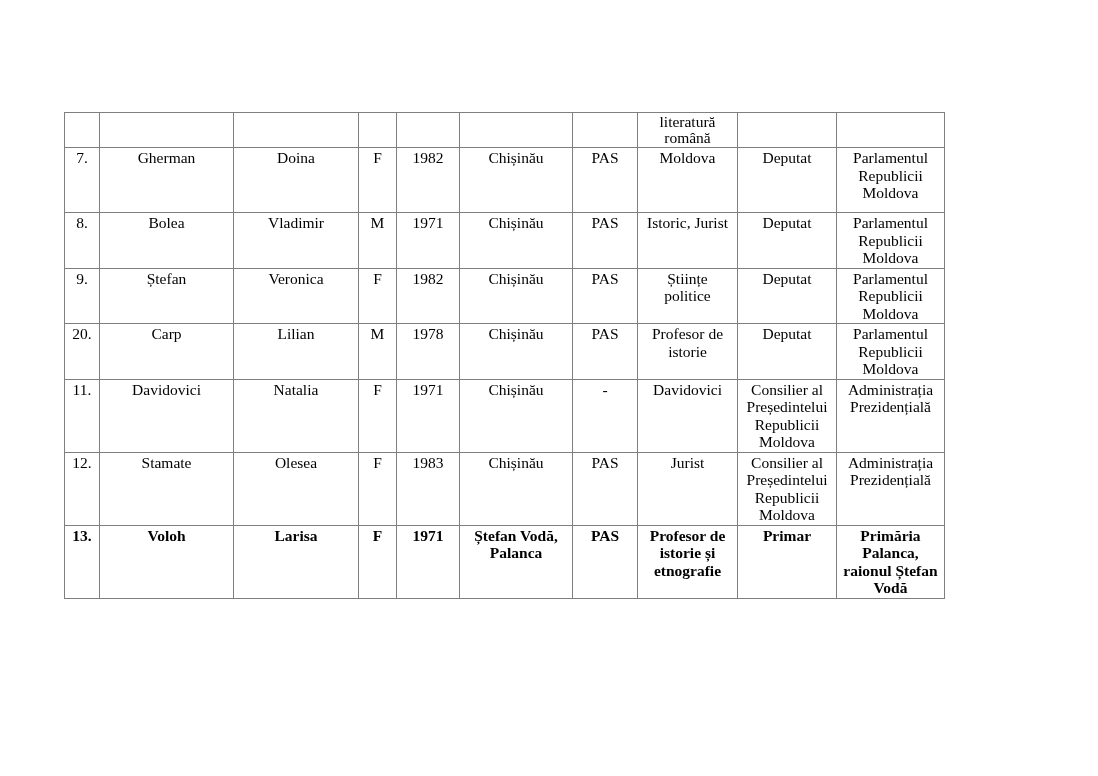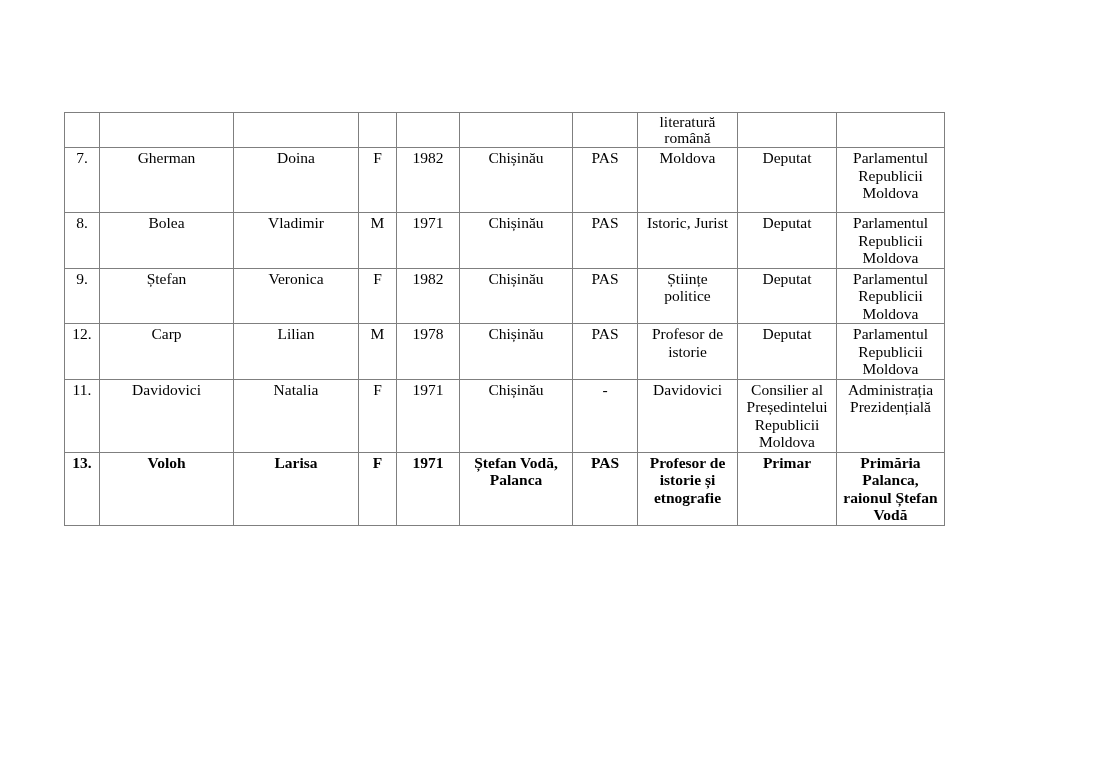--- a/index.html
+++ b/index.html
@@ -111,21 +111,21 @@
           <td>Chișinău</td>
           <td>PAS</td>
           <td>Științe
 politice</td>
           <td>Deputat</td>
           <td>Parlamentul
 Republicii
 Moldova</td>
         </tr>
         <tr style="height: 54px;">
-          <td>12.</td>
+          <td>20.</td>
           <td>Carp</td>
           <td>Lilian</td>
           <td>M</td>
           <td>1978</td>
           <td>Chișinău</td>
           <td>PAS</td>
           <td>Profesor de
 istorie</td>
           <td>Deputat</td>
           <td>Parlamentul
@@ -134,20 +134,36 @@
         </tr>
         <tr style="height: 73px; padding-left: 17px;">
           <td>11.</td>
           <td>Davidovici</td>
           <td>Natalia</td>
           <td>F</td>
           <td>1971</td>
           <td>Chișinău</td>
           <td>-</td>
           <td>Davidovici</td>
+          <td>Consilier al
+Președintelui
+Republicii
+Moldova</td>
+          <td>Administrația
+Prezidențială</td>
+        </tr>
+        <tr style="height: 73px;">
+          <td>12.</td>
+          <td>Stamate</td>
+          <td>Olesea</td>
+          <td>F</td>
+          <td>1983</td>
+          <td>Chișinău</td>
+          <td>PAS</td>
+          <td>Jurist</td>
           <td>Consilier al
 Președintelui
 Republicii
 Moldova</td>
           <td>Administrația
 Prezidențială</td>
         </tr>
         <tr style="height: 72px; font-weight: bold;">
           <td>13.</td>
           <td>Voloh</td>

